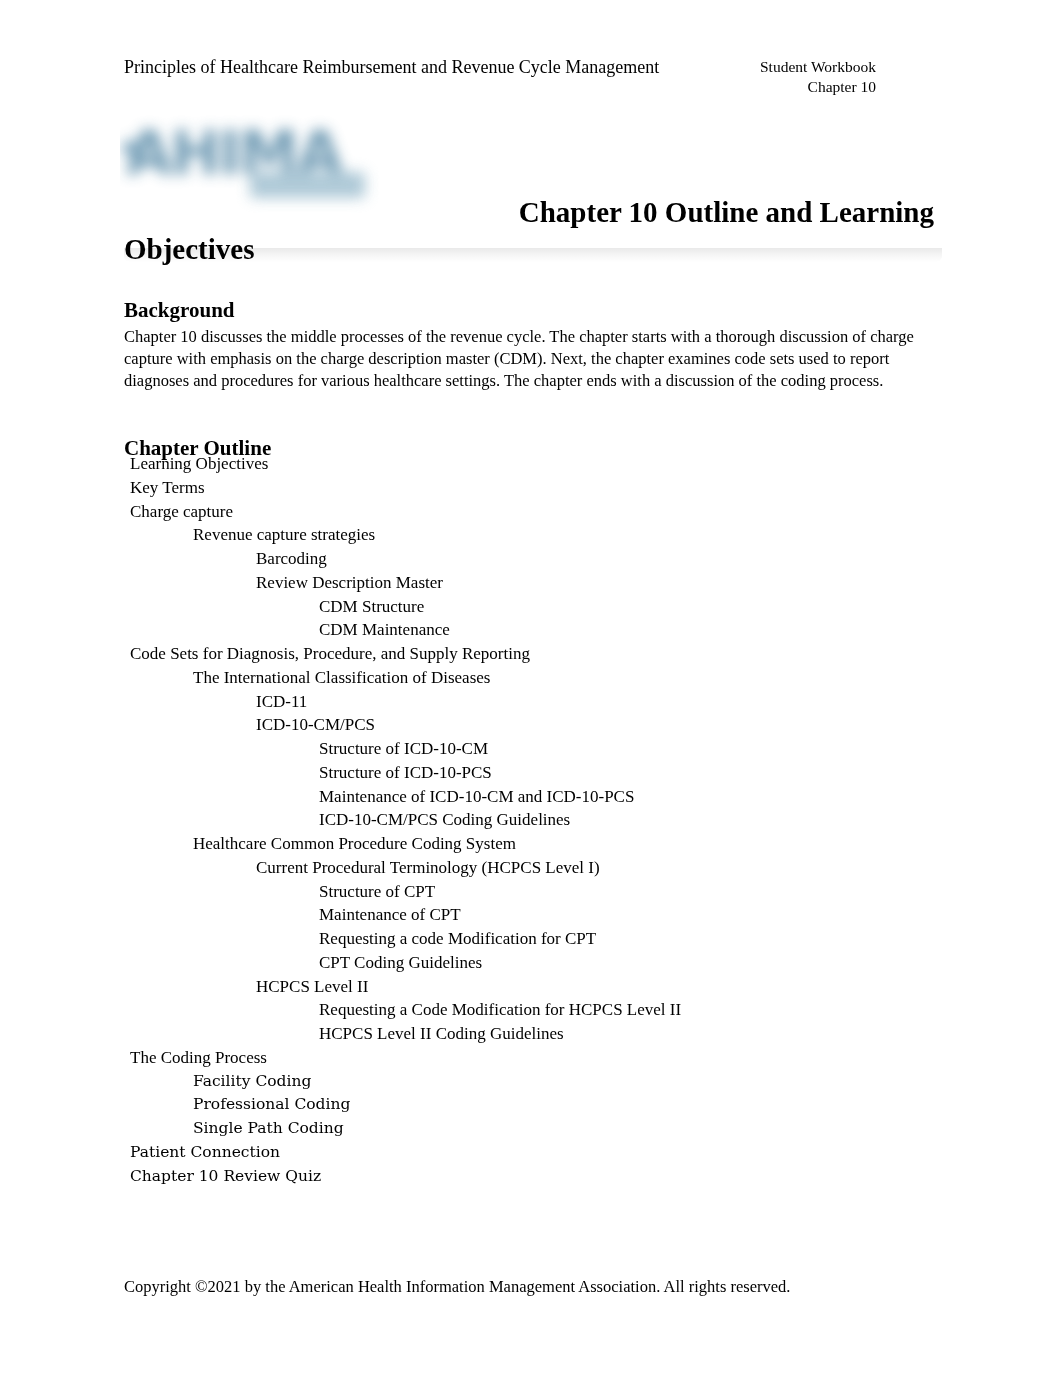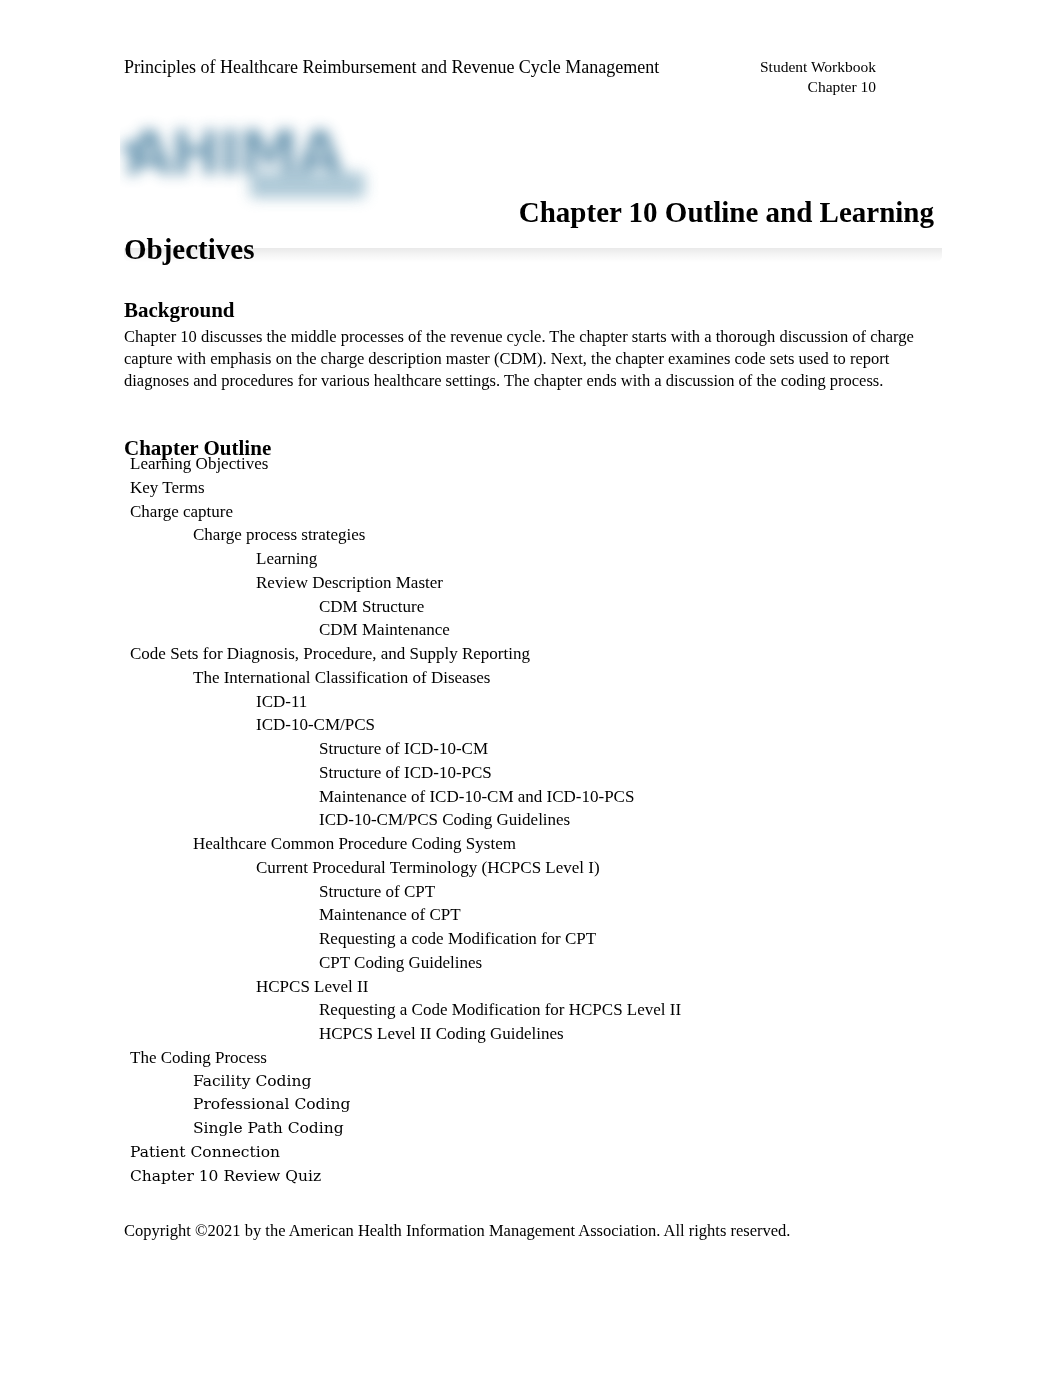--- a/index.html
+++ b/index.html
@@ -157,21 +157,21 @@
   .lvl-1 { padding-left: 63px;  }
   .lvl-2 { padding-left: 126px; }
   .lvl-3 { padding-left: 189px; }
 
   
   .alt-face { font-family: "DejaVu Serif", serif; font-size: 15.5px; }
 
   
   .copyright {
     position: absolute;
-    top: 1220px;
+    top: 1276px;
     left: 124px;
     width: 810px;
     font-size: 16.5px;
     line-height: 22px;
     white-space: nowrap;
   }
 </style>
 </head>
 <body>
 
@@ -201,22 +201,22 @@
 
   <h2 class="section-heading" id="background-heading">Background</h2>
   <p class="body-paragraph">Chapter 10 discusses the middle processes of the revenue cycle. The chapter starts with a thorough discussion of charge capture with emphasis on the charge description master (CDM). Next, the chapter examines code sets used to report diagnoses and procedures for various healthcare settings. The chapter ends with a discussion of the coding process.</p>
 
   <h2 class="section-heading" id="outline-heading">Chapter Outline</h2>
 
   <ul class="outline-list" id="outline-list">
       <li class="outline-item lvl-0">Learning Objectives</li>
       <li class="outline-item lvl-0">Key Terms</li>
       <li class="outline-item lvl-0">Charge capture</li>
-      <li class="outline-item lvl-1">Charge process strategies</li>
-      <li class="outline-item lvl-2">Learning</li>
+      <li class="outline-item lvl-1">Revenue capture strategies</li>
+      <li class="outline-item lvl-2">Barcoding</li>
       <li class="outline-item lvl-2">Review Description Master</li>
       <li class="outline-item lvl-3">CDM Structure</li>
       <li class="outline-item lvl-3">CDM Maintenance</li>
       <li class="outline-item lvl-0">Code Sets for Diagnosis, Procedure, and Supply Reporting</li>
       <li class="outline-item lvl-1">The International Classification of Diseases</li>
       <li class="outline-item lvl-2">ICD-11</li>
       <li class="outline-item lvl-2">ICD-10-CM/PCS</li>
       <li class="outline-item lvl-3">Structure of ICD-10-CM</li>
       <li class="outline-item lvl-3">Structure of ICD-10-PCS</li>
       <li class="outline-item lvl-3">Maintenance of ICD-10-CM and ICD-10-PCS</li>

